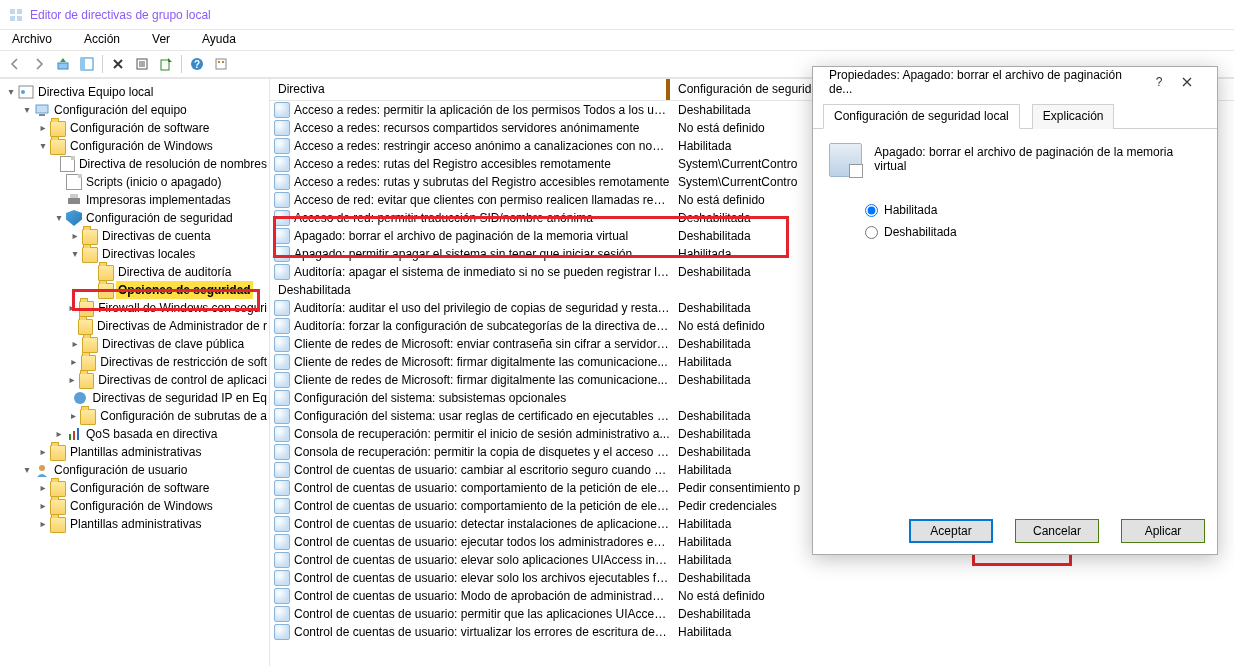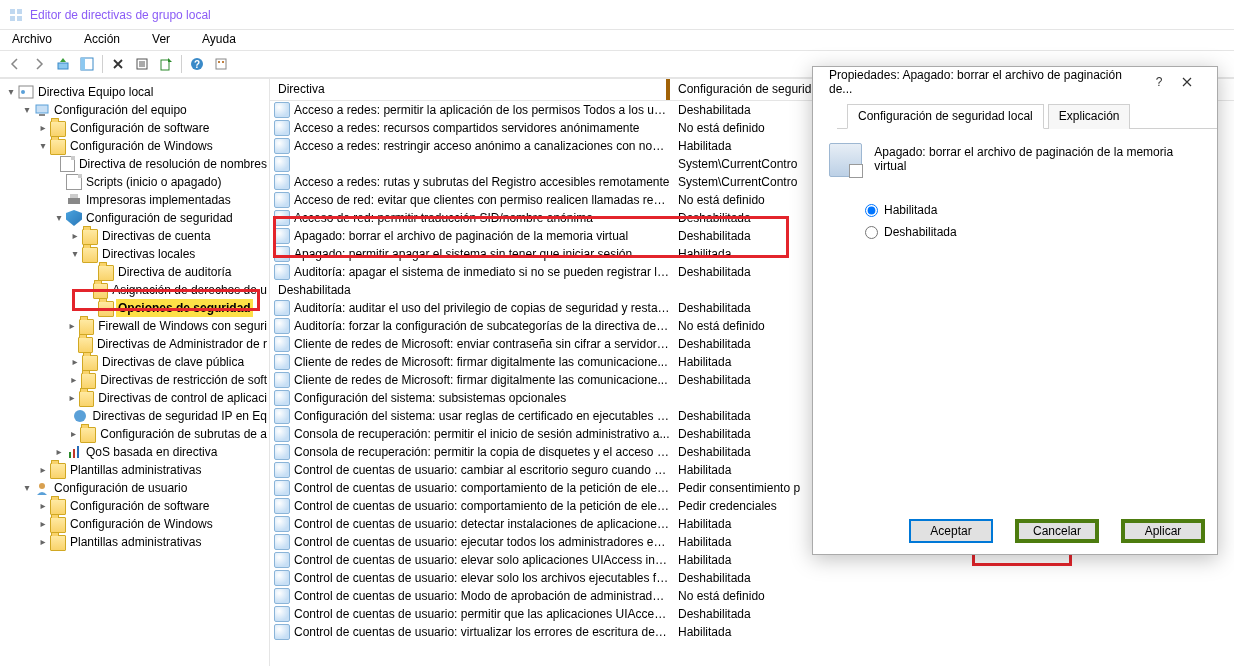--- a/index.html
+++ b/index.html
@@ -46,33 +46,33 @@
 .row .c2 { flex: 1; padding-left: 8px; overflow: hidden; text-overflow: ellipsis; white-space: nowrap; }
 
 
 .redbox { border: 3px solid #e3242b; position: absolute; pointer-events: none; }
 
 
 .dialog { position: absolute; right: 16px; top: 66px; width: 406px; background: #fff; border: 1px solid #aaa; box-shadow: 0 4px 20px rgba(0,0,0,.25); }
 .dlg-title { height: 30px; display: flex; align-items: center; padding: 0 16px; background: #fff; }
 .dlg-title .t { flex: 1; font-size: 12px; }
 .dlg-title .wbtn { width: 28px; height: 20px; display: flex; align-items: center; justify-content: center; color: #333; }
-.dlg-tabs { display: flex; padding: 6px 10px 0 10px; gap: 4px; border-bottom: 1px solid #d0d0d0; margin-left: 24px; }
+.dlg-tabs { display: flex; padding: 6px 10px 0 10px; gap: 12px; border-bottom: 1px solid #d0d0d0; }
 .dlg-tabs .tab { padding: 4px 10px 5px; border: 1px solid #d0d0d0; border-bottom: none; background: #fff; position: relative; top: 1px; font-size: 12px; }
 .dlg-tabs .tab.active { background: #fff; border-bottom: 1px solid #fff; }
 .dlg-tabs .tab:not(.active) { background: #f7f7f7; }
 .dlg-body { padding: 14px 16px 10px; min-height: 380px; }
 .policy-head { display: flex; gap: 12px; margin-bottom: 26px; }
 .policy-head .phicon { width: 34px; height: 34px; }
 .policy-head .phtxt { font-size: 12px; padding-top: 2px; }
 .radio-group { margin-left: 36px; }
 .radio { display: flex; align-items: center; margin-bottom: 8px; }
 .radio input { margin-right: 6px; }
 .dlg-footer { display: flex; justify-content: flex-end; gap: 22px; padding: 10px 12px 11px; }
-.dlg-footer button { width: 84px; height: 24px; background: #e1e1e1; border: 4px solid #4d7c0f; font-size: 12px; cursor: default; }
+.dlg-footer button { width: 84px; height: 24px; background: #e1e1e1; border: 1px solid #4d7c0f; font-size: 12px; cursor: default; }
 .dlg-footer button.primary { background: #e1e1e1; border: 2px solid #0078d7; }
 
 
 .folder { background: linear-gradient(#ffe9a2,#f9d36b); border: 1px solid #d1a823; width: 14px; height: 11px; border-radius: 1px; position: relative; top: 1px; }
 .folder::before { content: ""; position: absolute; top: -4px; left: 0; width: 6px; height: 3px; background: #f9d36b; border: 1px solid #d1a823; border-bottom: none; border-radius: 1px 1px 0 0; }
 .doc { width: 12px; height: 14px; background: #fff; border: 1px solid #999; position: relative; }
 .doc::after { content: ""; position: absolute; right: -1px; top: -1px; width: 4px; height: 4px; background: #ccc; }
 .shield { width: 14px; height: 14px; background: linear-gradient(135deg,#4aa3df,#2a78b8); clip-path: polygon(50% 0, 100% 18%, 100% 60%, 50% 100%, 0 60%, 0 18%); }
 .policy-i { width: 14px; height: 14px; background: radial-gradient(circle at 30% 30%, #fff, #c7dff5 70%); border: 1px solid #8ab4d8; border-radius: 2px; }
 .server-i { width: 32px; height: 32px; background: linear-gradient(#e7eef6,#bcd0e6); border: 1px solid #9db7d2; border-radius: 2px; position: relative; }
@@ -257,30 +257,20 @@
       <div class="node">
           <span class="ind"></span>
           <span class="ind"></span>
           <span class="ind"></span>
           <span class="ind"></span>
           <span class="ind"></span>
           <span class="exp"></span>
           <span class="ticon folder"></span>
           <span class="label">Directiva de auditoría</span>
         </div>
-      <div class="node">
-          <span class="ind"></span>
-          <span class="ind"></span>
-          <span class="ind"></span>
-          <span class="ind"></span>
-          <span class="ind"></span>
-          <span class="exp"></span>
-          <span class="ticon folder"></span>
-          <span class="label">Asignación de derechos de u</span>
-        </div>
       <div class="node selected">
           <span class="ind"></span>
           <span class="ind"></span>
           <span class="ind"></span>
           <span class="ind"></span>
           <span class="ind"></span>
           <span class="exp"></span>
           <span class="ticon folder"></span>
           <span class="label">Opciones de seguridad</span>
         </div>
@@ -427,20 +417,21 @@
         <div class="row">
           <div class="c1">
             <span class="picon policy-i"></span>
             <span class="ptxt">Acceso a redes: restringir acceso anónimo a canalizaciones con nomb...</span>
           </div>
           <div class="c2">Habilitada</div>
         </div>
         <div class="row">
           <div class="c1">
             <span class="picon policy-i"></span>
+            <span class="ptxt">Acceso a redes: rutas del Registro accesibles remotamente</span>
           </div>
           <div class="c2">System\CurrentContro</div>
         </div>
         <div class="row">
           <div class="c1">
             <span class="picon policy-i"></span>
             <span class="ptxt">Acceso a redes: rutas y subrutas del Registro accesibles remotamente</span>
           </div>
           <div class="c2">System\CurrentContro</div>
         </div>

